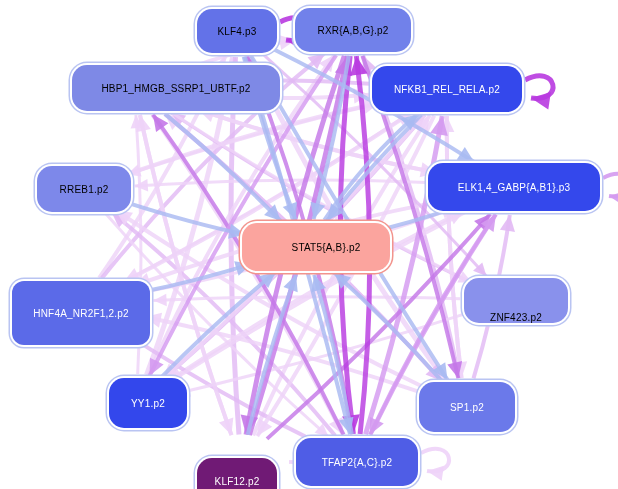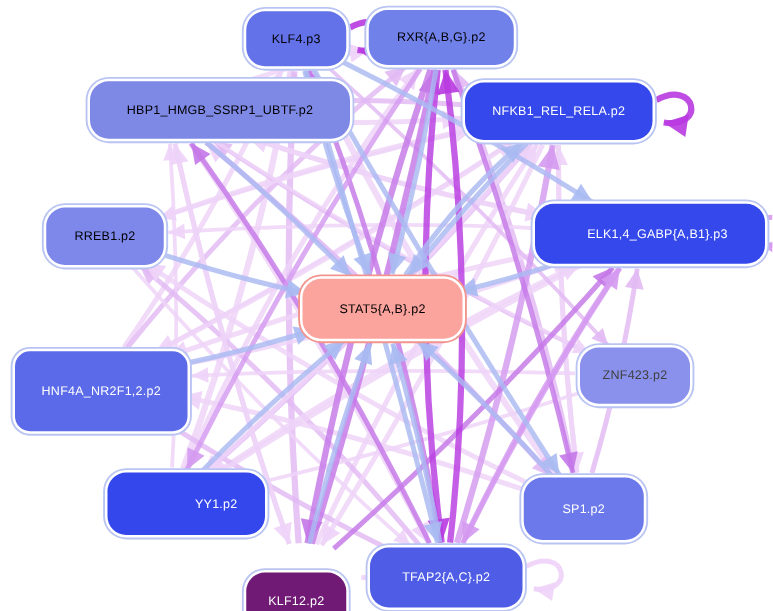--- a/index.html
+++ b/index.html
@@ -179,33 +179,33 @@
       </div>
       <div class="node" style="left: 372px; top: 66px; width: 150px; height: 46px; background: rgb(52, 72, 236); color: rgb(255, 255, 255); box-shadow: rgb(255, 255, 255) 0px 0px 0px 2px, rgb(185, 196, 242) 0px 0px 0px 3.5px;">
         <span>NFKB1_REL_RELA.p2</span>
       </div>
       <div class="node" style="left: 30px; top: 65px; width: 208px; height: 46px; background: rgb(126, 137, 230); color: rgb(0, 0, 0); box-shadow: rgb(255, 255, 255) 0px 0px 0px 2px, rgb(185, 196, 242) 0px 0px 0px 3.5px; margin-left: 42px;">
         <span>HBP1_HMGB_SSRP1_UBTF.p2</span>
       </div>
       <div class="node" style="left: 37px; top: 166px; width: 94px; height: 46px; background: rgb(125, 136, 234); color: rgb(0, 0, 0); box-shadow: rgb(255, 255, 255) 0px 0px 0px 2px, rgb(185, 196, 242) 0px 0px 0px 3.5px;">
         <span>RREB1.p2</span>
       </div>
-      <div class="node" style="left: 428px; top: 163px; width: 172px; height: 48px; background: rgb(52, 72, 236); color: rgb(255, 255, 255); box-shadow: rgb(255, 255, 255) 0px 0px 0px 2px, rgb(185, 196, 242) 0px 0px 0px 3.5px; padding-left: 12px;">
+      <div class="node" style="left: 428px; top: 163px; width: 172px; height: 48px; background: rgb(52, 72, 236); color: rgb(255, 255, 255); box-shadow: rgb(255, 255, 255) 0px 0px 0px 2px, rgb(185, 196, 242) 0px 0px 0px 3.5px;">
         <span>ELK1,4_GABP{A,B1}.p3</span>
       </div>
-      <div class="node" style="left: 242px; top: 223px; width: 128px; height: 48px; background: rgb(251, 164, 158); color: rgb(0, 0, 0); box-shadow: rgb(255, 255, 255) 0px 0px 0px 2px, rgb(242, 148, 141) 0px 0px 0px 3.5px;">
+      <div class="node" style="left: 242px; top: 223px; width: 128px; height: 48px; background: rgb(251, 164, 158); color: rgb(0, 0, 0); box-shadow: rgb(255, 255, 255) 0px 0px 0px 2px, rgb(242, 148, 141) 0px 0px 0px 3.5px; padding-left: 20px;">
         <span>STAT5{A,B}.p2</span>
       </div>
       <div class="node" style="left: 12px; top: 281px; width: 138px; height: 64px; background: rgb(91, 106, 232); color: rgb(255, 255, 255); box-shadow: rgb(255, 255, 255) 0px 0px 0px 2px, rgb(185, 196, 242) 0px 0px 0px 3.5px; border-radius: 12px;">
         <span>HNF4A_NR2F1,2.p2</span>
       </div>
-      <div class="node" style="left: 464px; top: 277.5px; width: 88px; height: 45px; background: rgb(137, 145, 236); color: #404040; box-shadow: rgb(255, 255, 255) 0px 0px 0px 2px, rgb(185, 196, 242) 0px 0px 0px 3.5px;">
+      <div class="node" style="left: 464px; top: 277.5px; width: 104px; height: 45px; background: rgb(137, 145, 236); color: #000000; box-shadow: rgb(255, 255, 255) 0px 0px 0px 2px, rgb(185, 196, 242) 0px 0px 0px 3.5px; align-items: flex-end;">
         <span>ZNF423.p2</span>
       </div>
-      <div class="node" style="left: 86px; top: 378px; width: 78px; height: 50px; background: rgb(51, 71, 236); color: rgb(255, 255, 255); box-shadow: rgb(255, 255, 255) 0px 0px 0px 2px, rgb(185, 196, 242) 0px 0px 0px 3.5px; padding-left: 48px;">
+      <div class="node" style="left: 109px; top: 378px; width: 78px; height: 50px; background: rgb(51, 71, 236); color: rgb(255, 255, 255); box-shadow: rgb(255, 255, 255) 0px 0px 0px 2px, rgb(185, 196, 242) 0px 0px 0px 3.5px;">
         <span>YY1.p2</span>
       </div>
       <div class="node" style="left: 419px; top: 382px; width: 96px; height: 50px; background: rgb(107, 121, 234); color: rgb(255, 255, 255); box-shadow: rgb(255, 255, 255) 0px 0px 0px 2px, rgb(185, 196, 242) 0px 0px 0px 3.5px;">
         <span>SP1.p2</span>
       </div>
       <div class="node" style="left: 197px; top: 458px; width: 80px; height: 47px; background: #701a75; color: rgb(255, 255, 255); box-shadow: rgb(255, 255, 255) 0px 0px 0px 2px, rgb(185, 196, 242) 0px 0px 0px 3.5px;">
         <span>KLF12.p2</span>
       </div>
       <div class="node" style="left: 296px; top: 438px; width: 122px; height: 48px; background: rgb(79, 93, 230); color: rgb(255, 255, 255); box-shadow: rgb(255, 255, 255) 0px 0px 0px 2px, rgb(185, 196, 242) 0px 0px 0px 3.5px;">
         <span>TFAP2{A,C}.p2</span>

